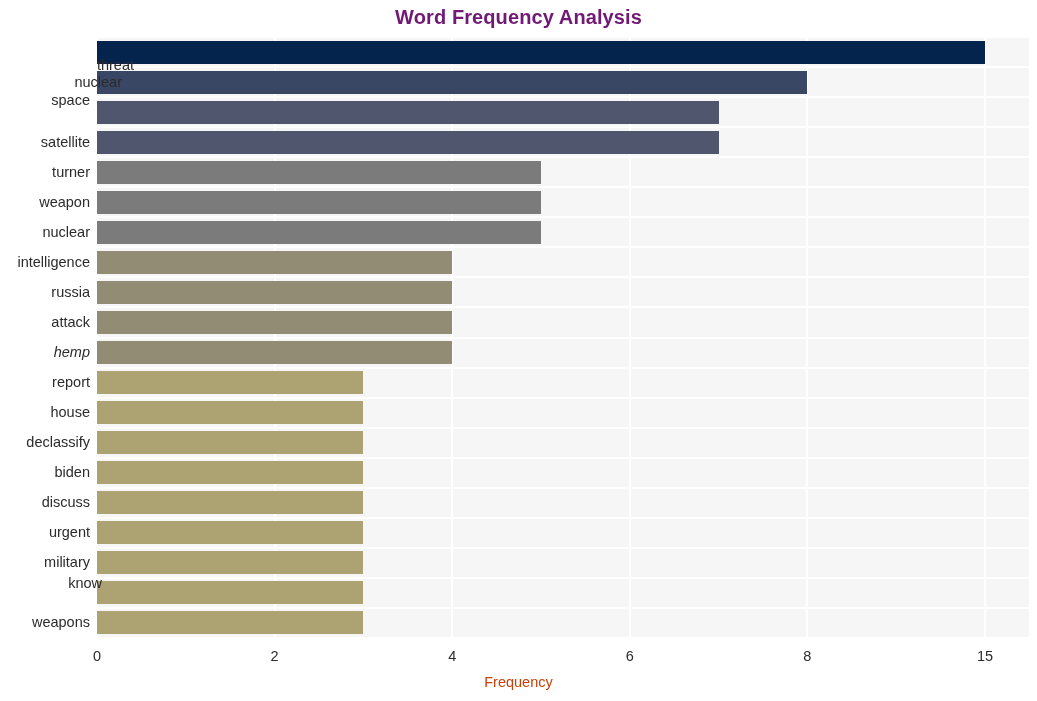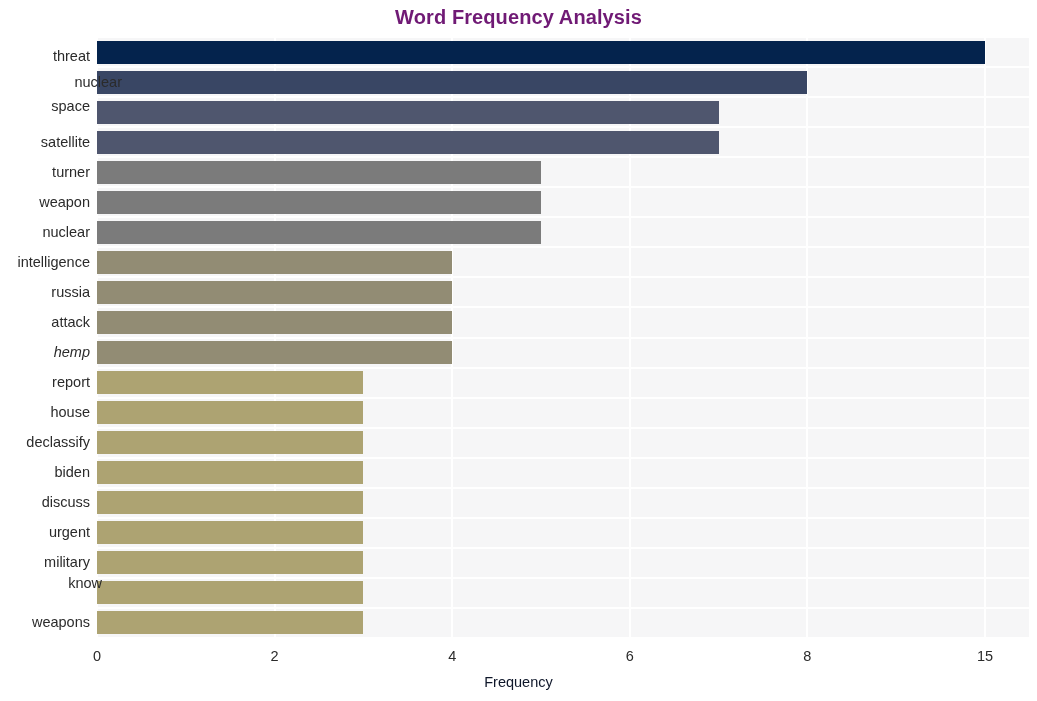--- a/index.html
+++ b/index.html
@@ -89,21 +89,21 @@
     color: #2b2b2b;
   }
 
   .xaxis-label {
     position: absolute;
     top: 674px;
     left: 0;
     width: 1037px;
     text-align: center;
     font-size: 14.5px;
-    color: #0f172a;
+    color: #c2410c;
   }
 </style>
 </head>
 <body>
 
 <div id="chart-root">
 
   <div class="chart-title">Word Frequency Analysis</div>
 
   <div class="plot-area" id="plot-area">
@@ -150,23 +150,23 @@
       <div class="bar" title="declassify: 3" style="width: 266.4px; top: 394.175px; background: rgb(173, 163, 114);"></div>
       <div class="bar" title="biden: 3" style="width: 266.4px; top: 424.225px; background: rgb(173, 163, 114);"></div>
       <div class="bar" title="discuss: 3" style="width: 266.4px; top: 454.275px; background: rgb(173, 163, 114);"></div>
       <div class="bar" title="urgent: 3" style="width: 266.4px; top: 484.325px; background: rgb(173, 163, 114);"></div>
       <div class="bar" title="military: 3" style="width: 266.4px; top: 514.375px; background: rgb(173, 163, 114);"></div>
       <div class="bar" title="know: 3" style="width: 266.4px; top: 544.425px; background: rgb(173, 163, 114);"></div>
       <div class="bar" title="weapons: 3" style="width: 266.4px; top: 574.475px; background: rgb(173, 163, 114);"></div>
     </div>
 
   <div id="ylabels-layer">
-      <div class="ylabel-box" style="top: 45px;">threat</div>
+      <div class="ylabel-box" style="top: 54px; margin-left: 44px;">threat</div>
       <div class="ylabel-box" style="top: 70.575px; padding-left: 32px;">nuclear</div>
-      <div class="ylabel-box" style="top: 95px;">space</div>
+      <div class="ylabel-box" style="top: 89px;">space</div>
       <div class="ylabel-box" style="top: 130.675px;">satellite</div>
       <div class="ylabel-box" style="top: 160.725px;">turner</div>
       <div class="ylabel-box" style="top: 190.775px;">weapon</div>
       <div class="ylabel-box" style="top: 220.825px;">nuclear</div>
       <div class="ylabel-box" style="top: 250.875px;">intelligence</div>
       <div class="ylabel-box" style="top: 280.925px;">russia</div>
       <div class="ylabel-box" style="top: 310.975px;">attack</div>
       <div class="ylabel-box" style="top: 341.025px; font-style: italic;">hemp</div>
       <div class="ylabel-box" style="top: 371.075px;">report</div>
       <div class="ylabel-box" style="top: 401.125px;">house</div>

